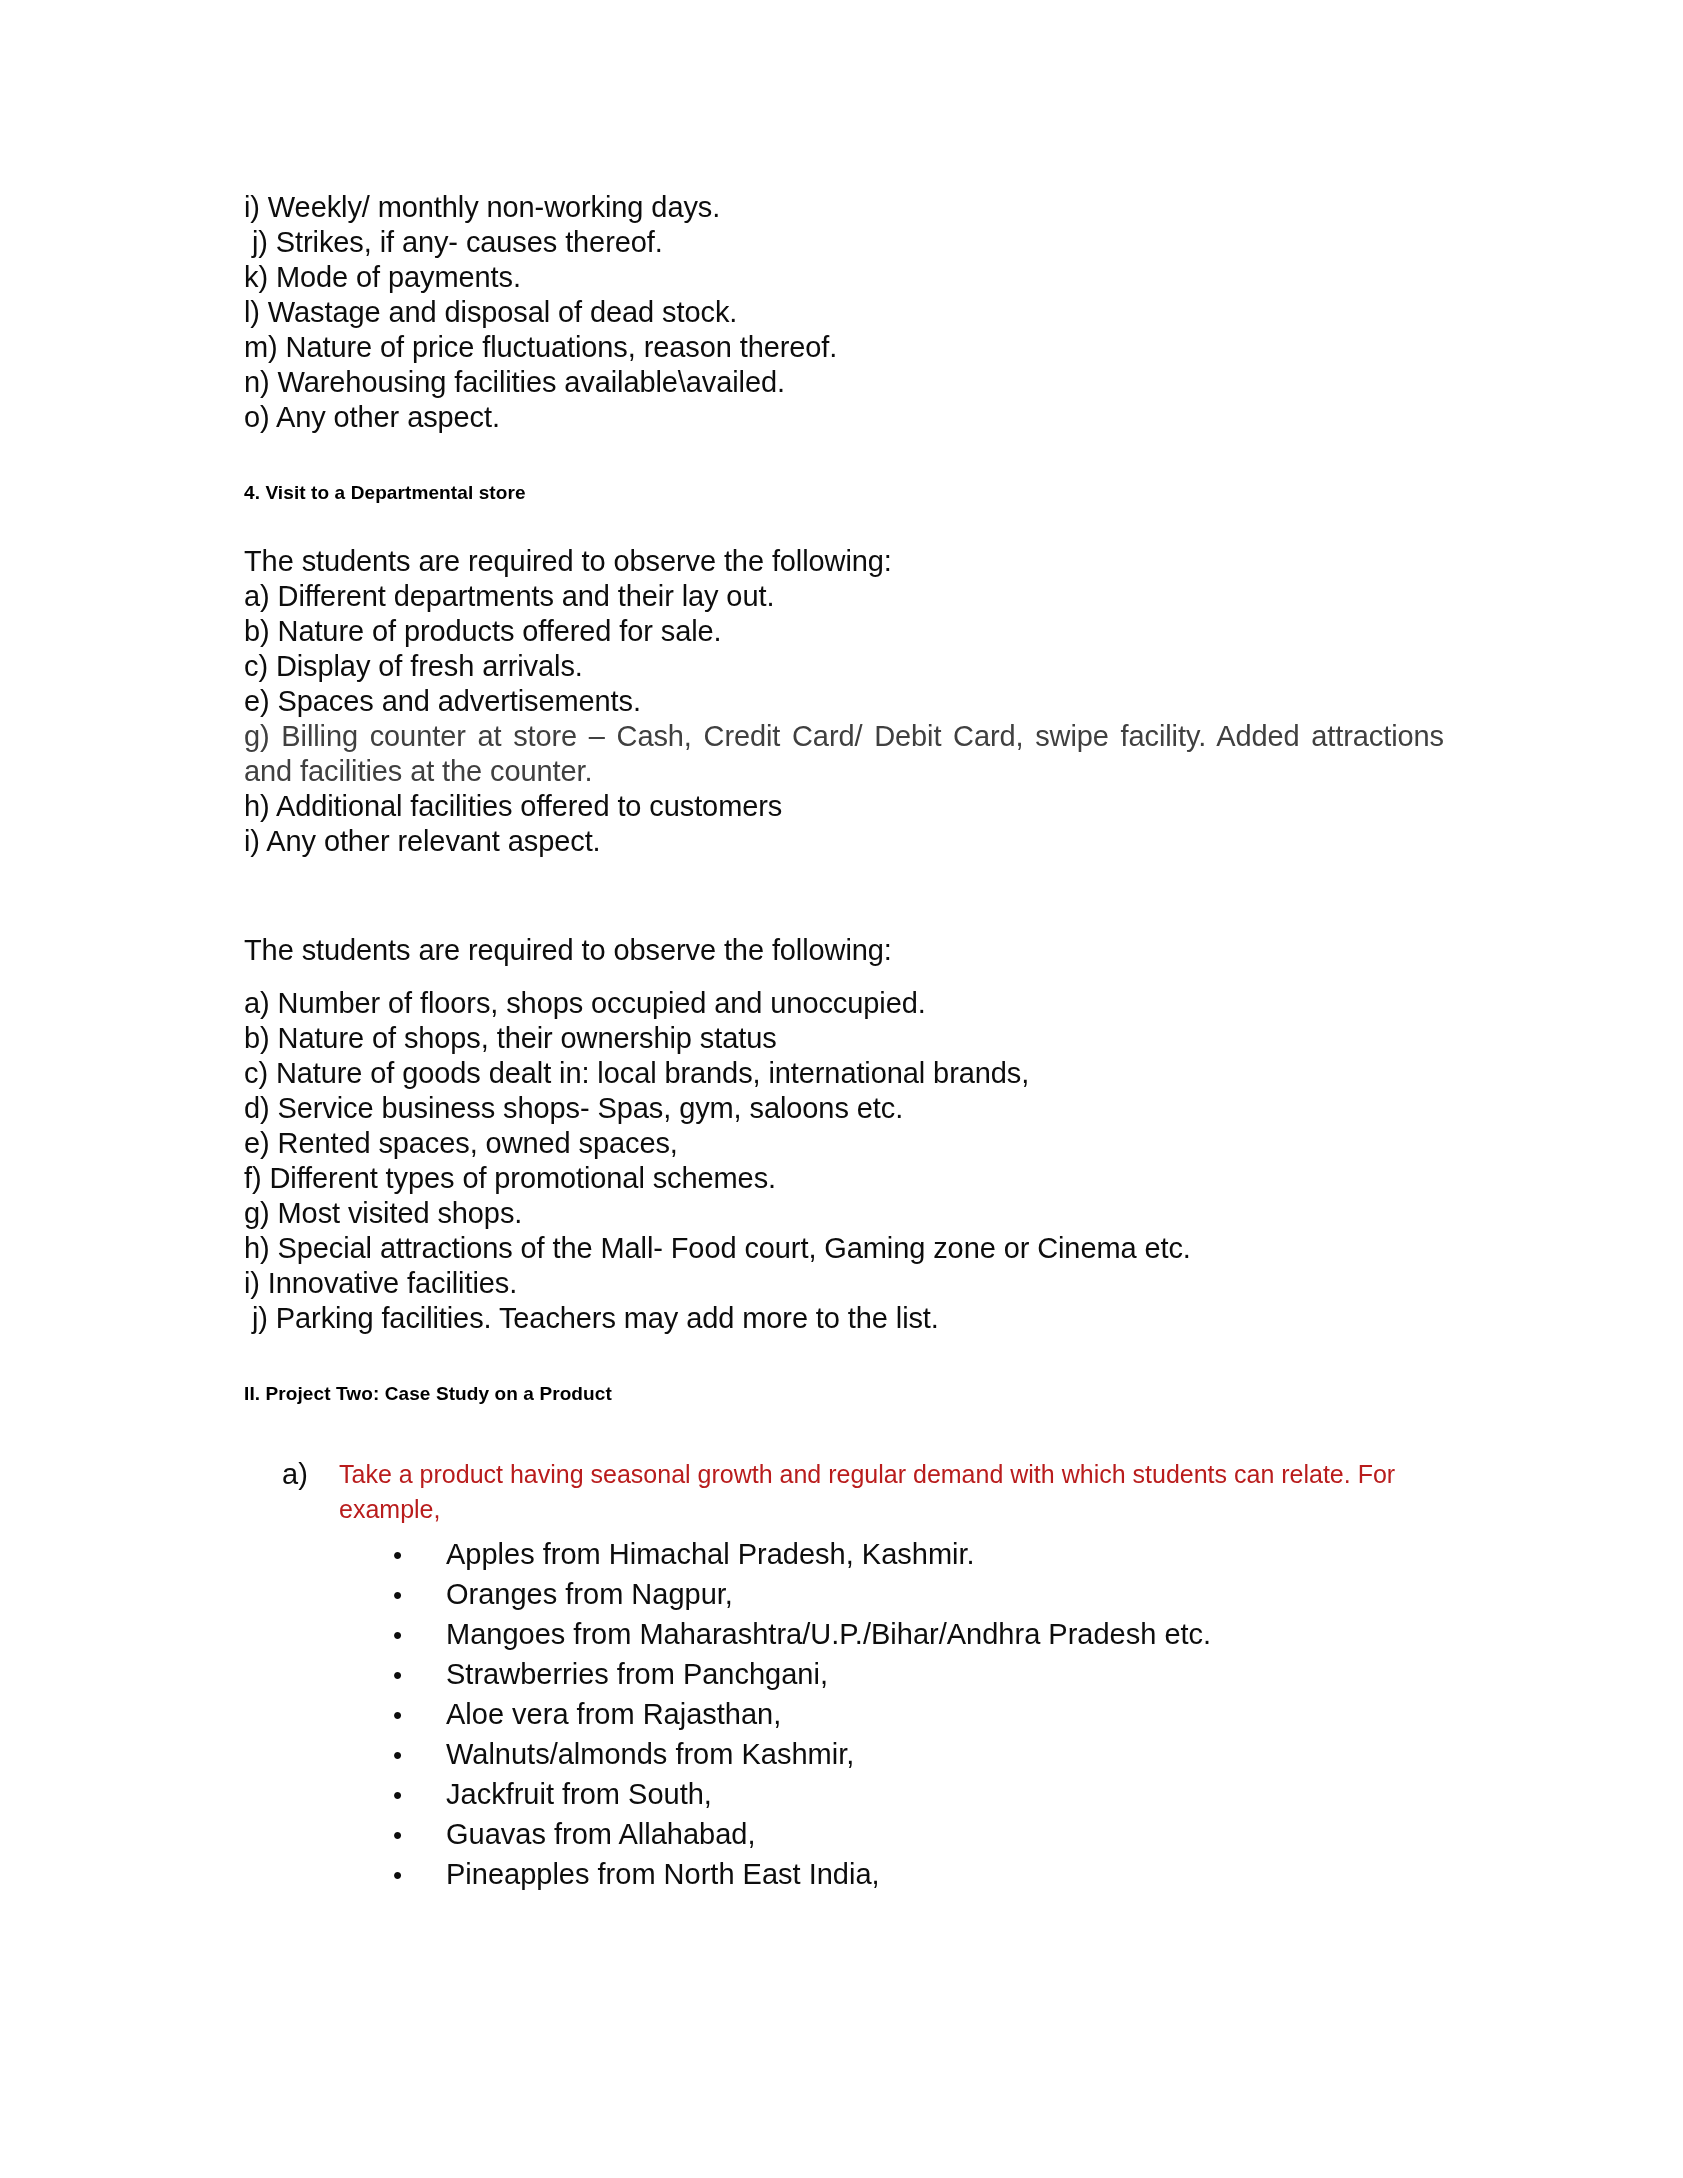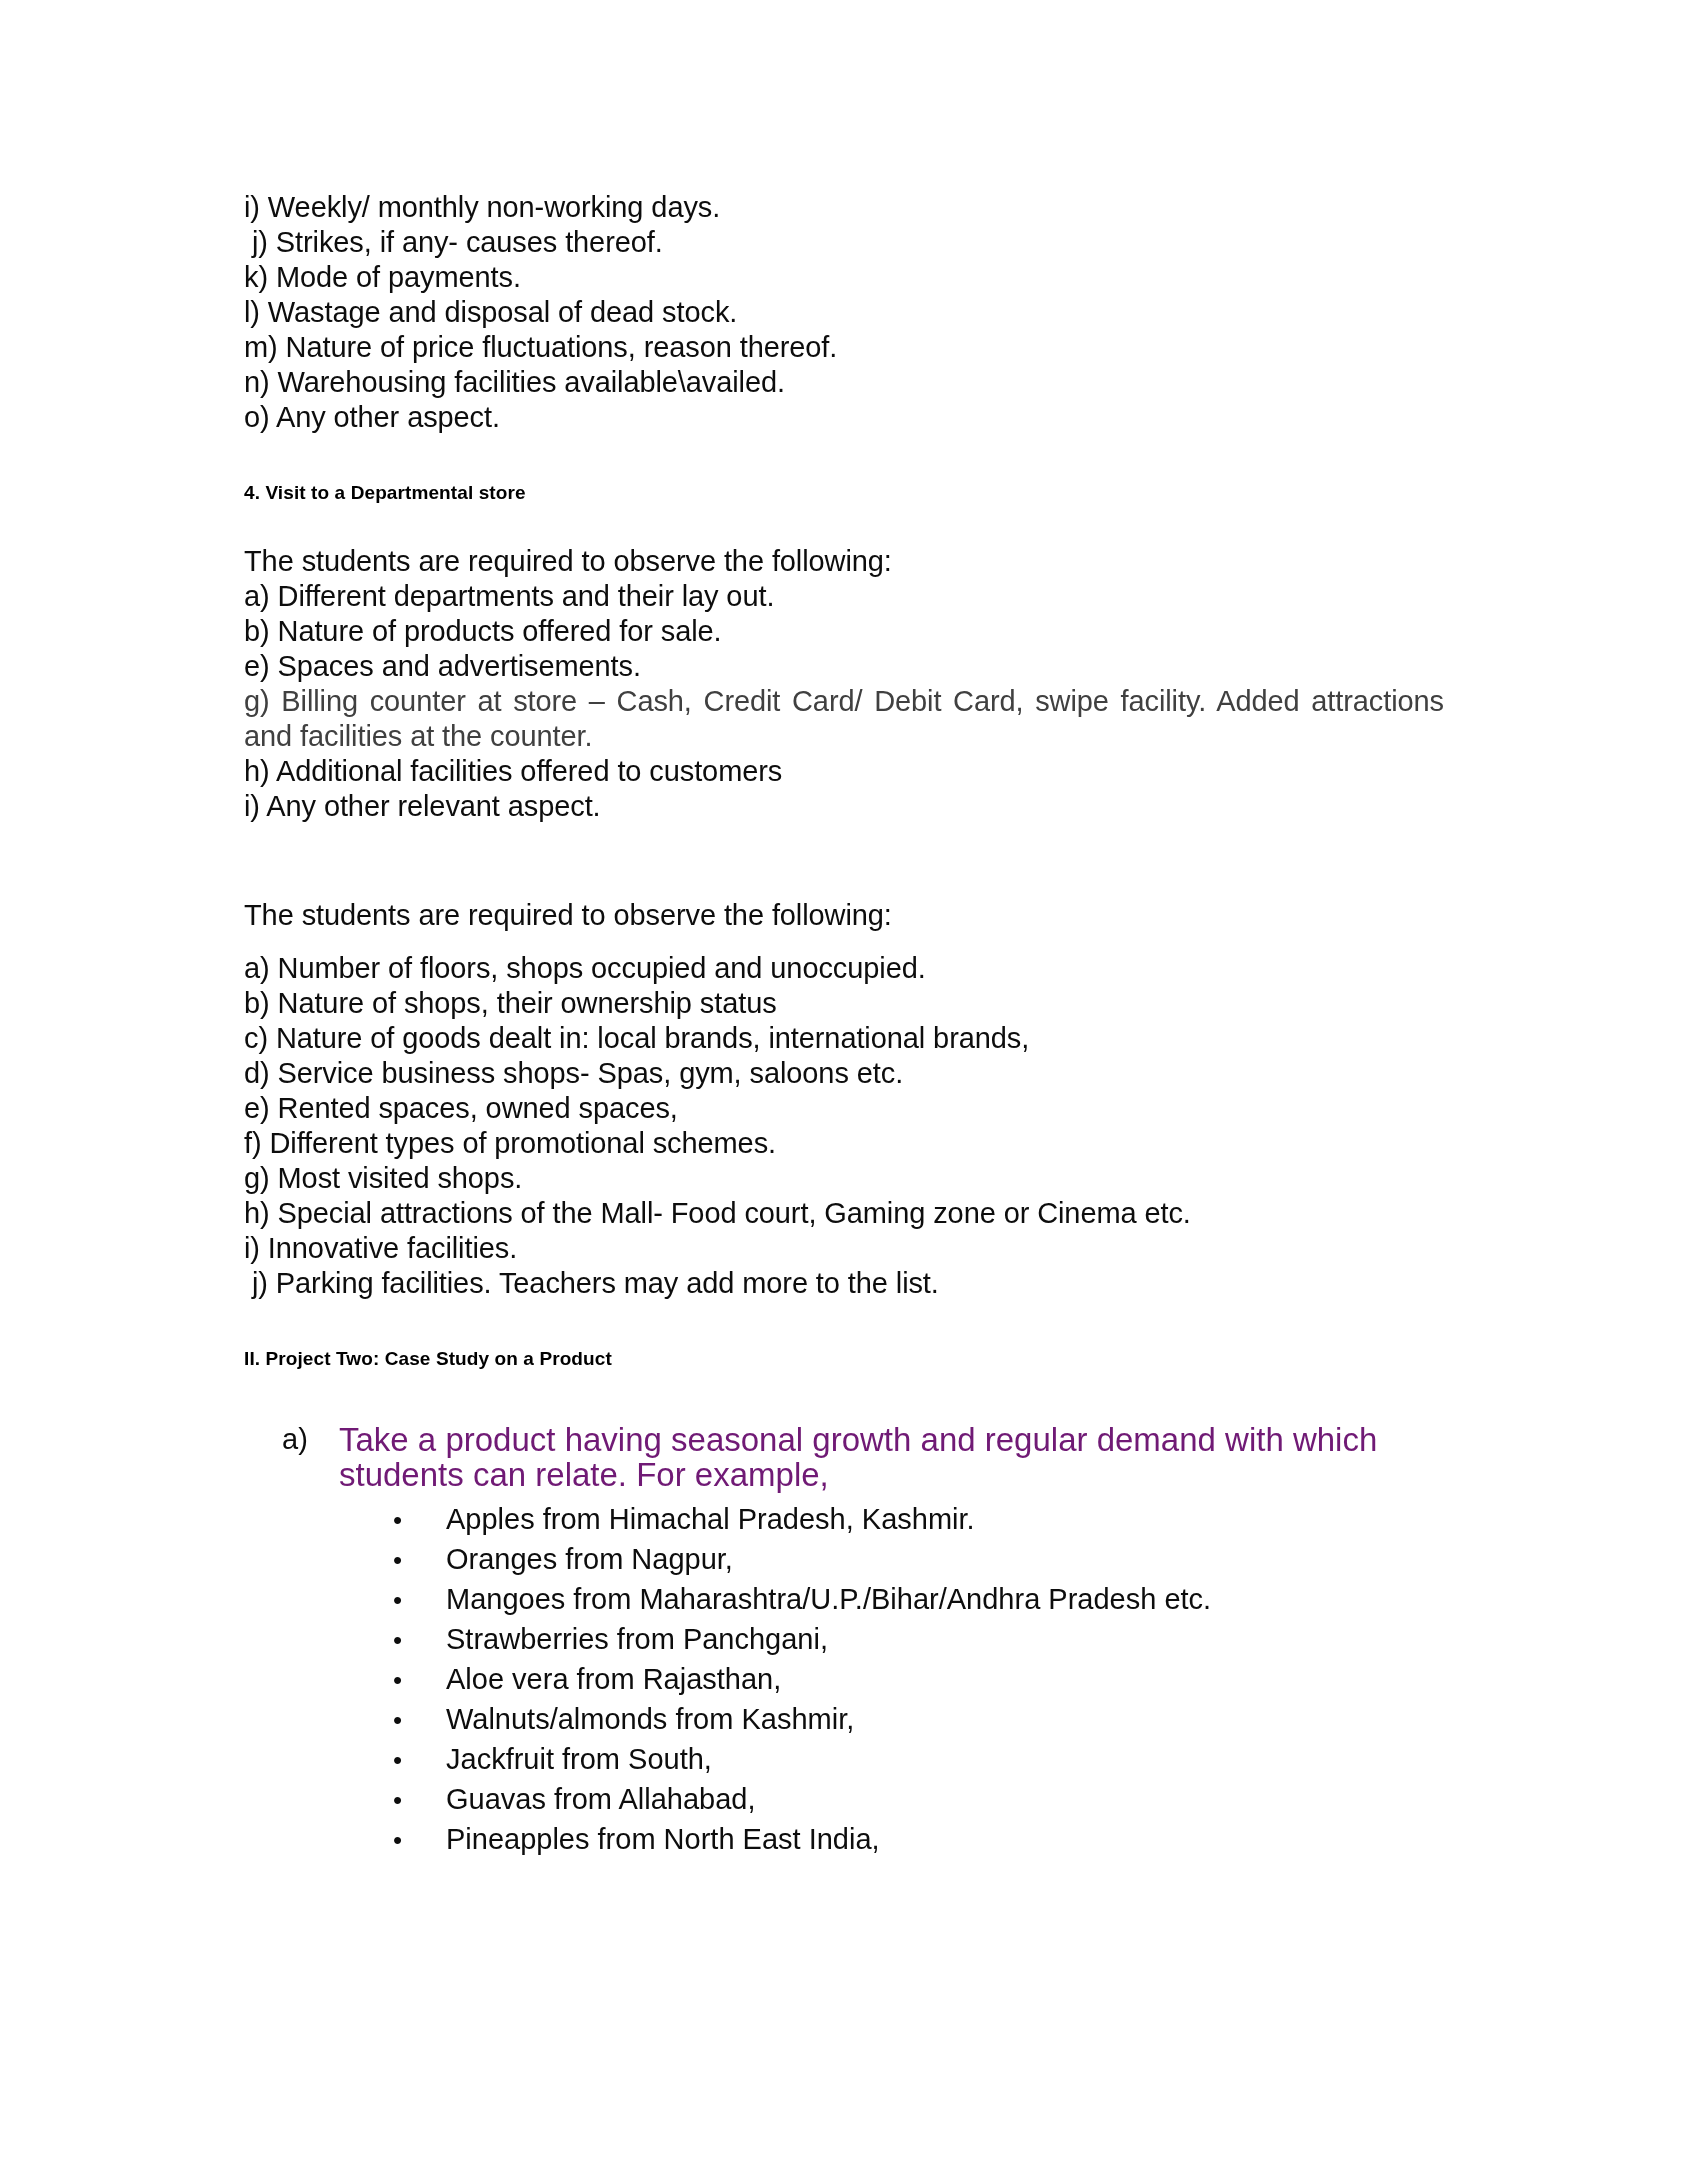--- a/index.html
+++ b/index.html
@@ -71,23 +71,23 @@
     width: 1162px;
   }
   .lettered-marker {
     flex: 0 0 57px;
     font-size: 29px;
     line-height: 35px;
     color: #0d0d0d;
   }
   .lettered-body {
     flex: 1 1 auto;
-    font-size: 33px;
-    line-height: 35px;
-    color: #701a75;
+    font-size: 25px;
+    line-height: 35px;
+    color: #b91c1c;
   }
 
   
   .bullet-list {
     margin: 0;
     padding: 0;
     list-style: none;
     margin-left: 149px;
     margin-top: 8px;
   }
@@ -127,20 +127,21 @@
 
     <div class="gap-lg"></div>
 
     <div class="heading">4. Visit to a Departmental store</div>
 
     <div class="gap-md"></div>
 
     <div class="line">The students are required to observe the following:</div>
     <div class="line">a) Different departments and their lay out.</div>
     <div class="line">b) Nature of products offered for sale.</div>
+    <div class="line">c) Display of fresh arrivals.</div>
     <div class="line">e) Spaces and advertisements.</div>
     <div class="para justify">g) Billing counter at store – Cash, Credit Card/ Debit Card, swipe facility. Added attractions and facilities at the counter.</div>
     <div class="line">h) Additional facilities offered to customers</div>
     <div class="line">i) Any other relevant aspect.</div>
 
     <div class="gap-lg"></div>
 
 
     <div class="gap-md"></div>
 

